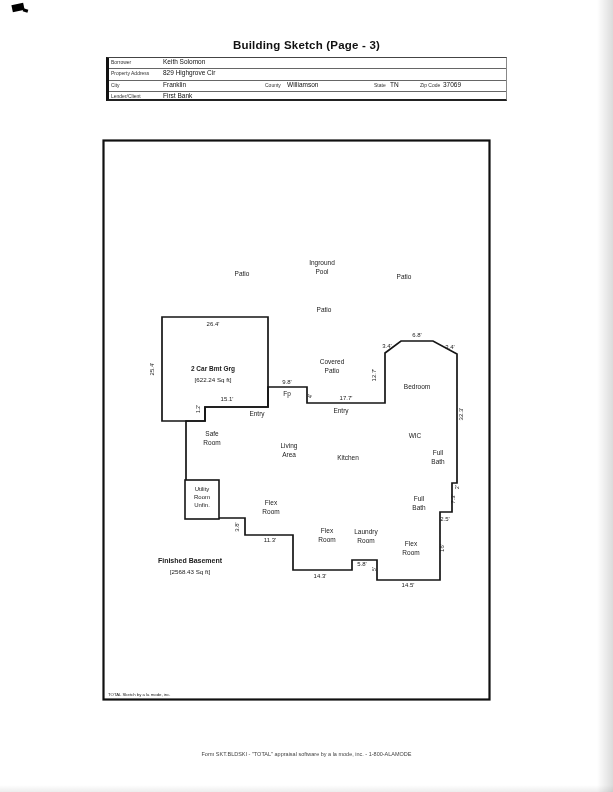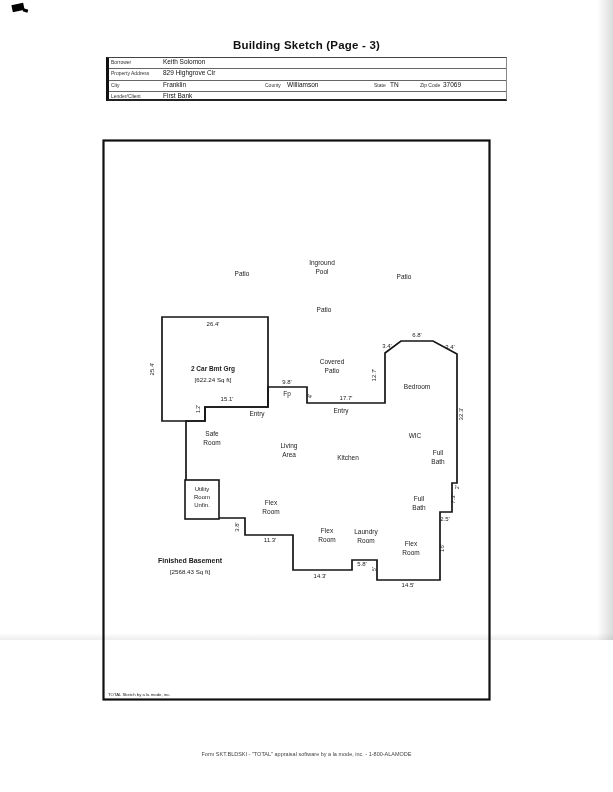--- a/index.html
+++ b/index.html
@@ -1,20 +1,20 @@
 <!DOCTYPE html>
 <html><head>
 <meta charset="utf-8">
 <style>
   html,body{margin:0;padding:0;}
   body{
     width:613px;height:792px;background:#ffffff;overflow:hidden;position:relative;
     font-family:"Liberation Sans", sans-serif;color:#1a1a1a;
   }
-  .page{position:absolute;left:0;top:0;width:613px;height:640px;background:#fff;}
+  .page{position:absolute;left:0;top:0;width:613px;height:792px;background:#fff;}
   
   .edge-right{position:absolute;right:0;top:0;width:16px;height:100%;
     background:linear-gradient(to right, rgba(0,0,0,0), rgba(0,0,0,0.14));}
   .edge-bottom{position:absolute;left:0;bottom:0;width:100%;height:7px;
     background:linear-gradient(to bottom, rgba(0,0,0,0), rgba(0,0,0,0.07));}
   .mark1{position:absolute;left:12px;top:4px;width:12px;height:7px;background:#000;transform:rotate(-12deg);}
   .mark2{position:absolute;left:23px;top:9px;width:5px;height:3px;background:#000;transform:rotate(18deg);}
   
   .title{position:absolute;left:0;top:39px;width:613px;text-align:center;
     font-size:11.5px;font-weight:bold;letter-spacing:0.2px;color:#111;}

